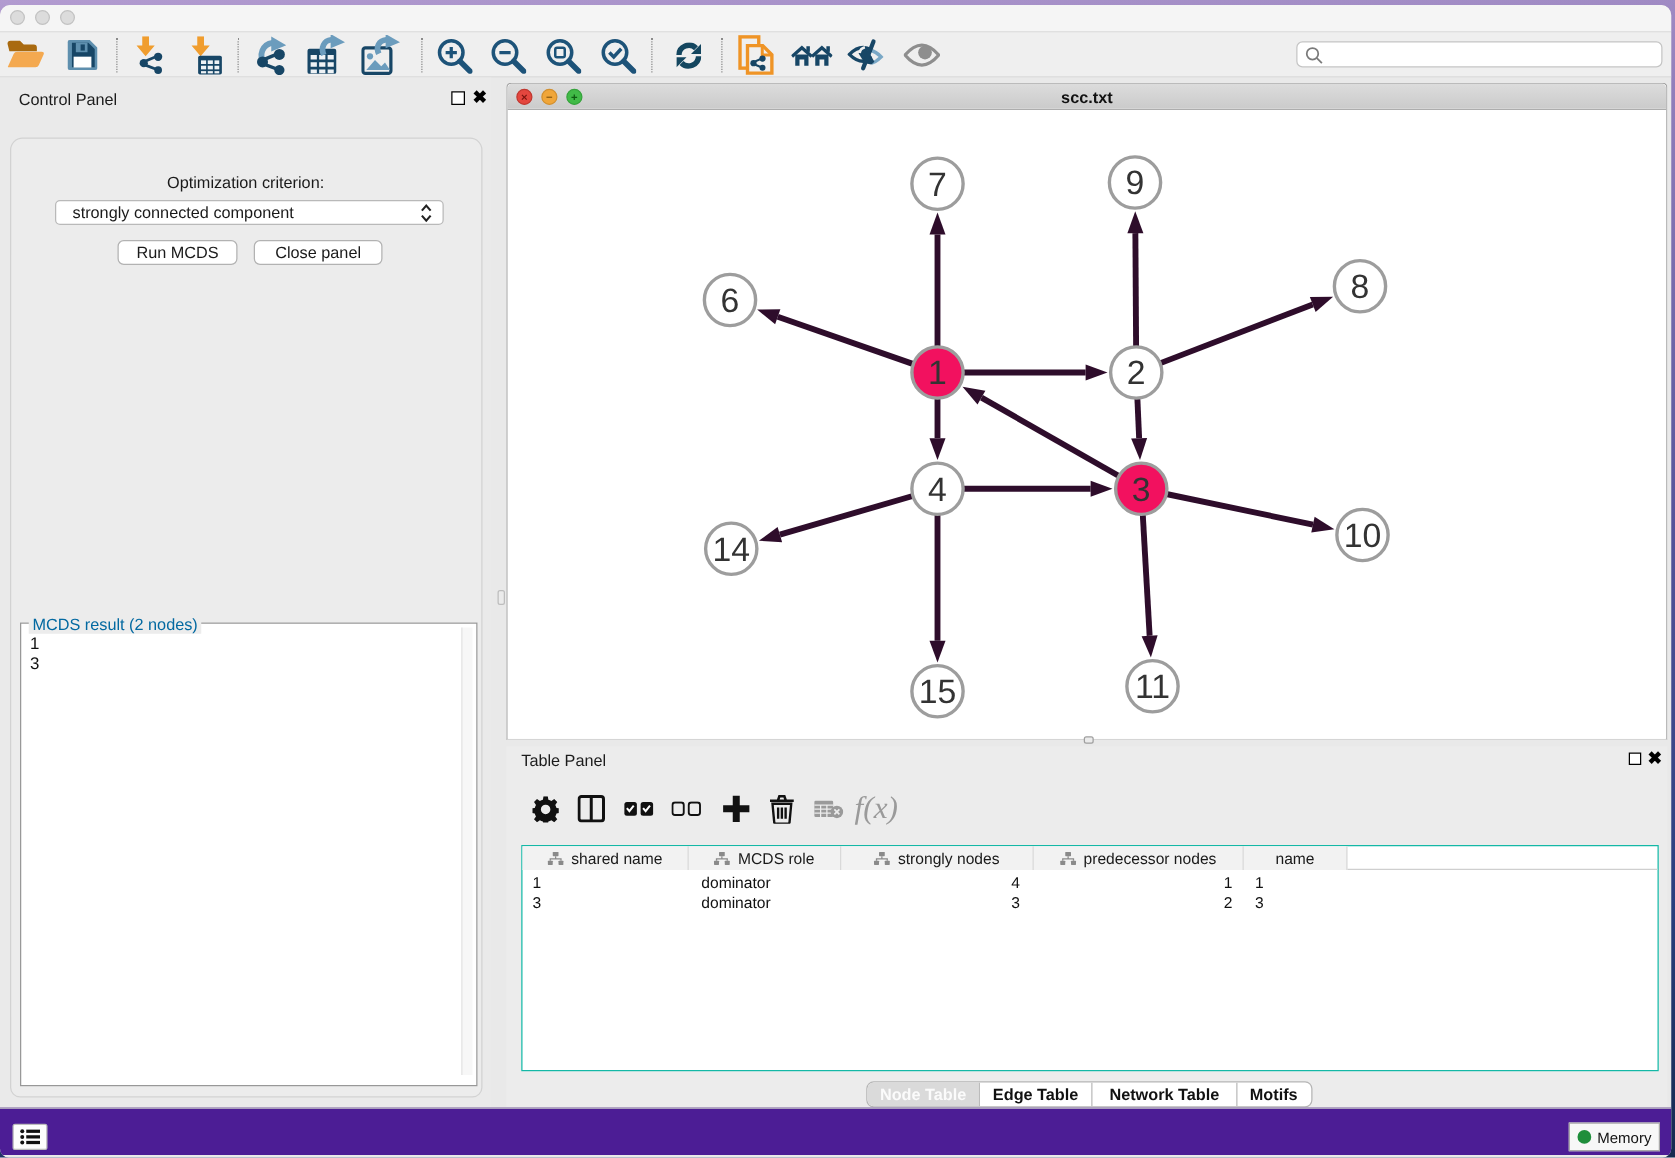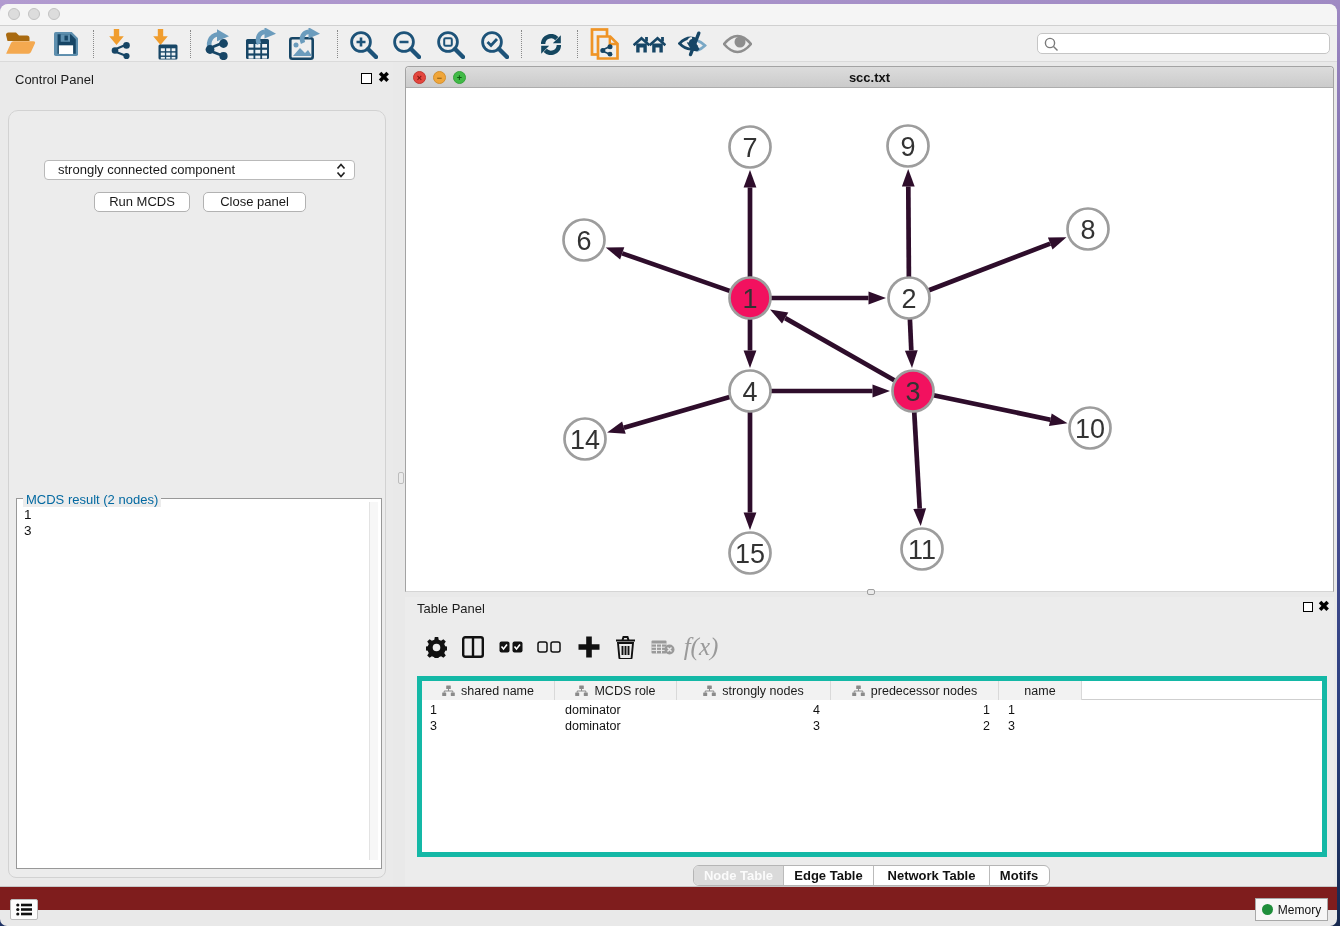--- a/index.html
+++ b/index.html
@@ -19,33 +19,33 @@
 #tabgroup{position:absolute;left:78px;top:35px;width:244px;height:22px;background:#fff;border:1px solid #bdbdbd;border-radius:7px;display:flex;overflow:hidden}
 .seg{height:100%;font-size:13px;color:#111;text-align:center;line-height:20px;border-left:1px solid #c9c9c9}
 .seg:first-child{border-left:none}
 #optlabel{position:absolute;left:0;top:76px;width:393px;text-align:center;font-size:13px;color:#1a1a1a}
 #combo{position:absolute;left:44px;top:98px;width:311px;height:20px;background:#fff;border:1px solid #b9b9b9;border-radius:4px;font-size:13px;color:#1a1a1a;line-height:18px;padding-left:13px}
 .btn{position:absolute;top:130px;height:20px;background:#fff;border:1px solid #b2b2b2;border-radius:5px;font-size:13px;color:#1a1a1a;text-align:center;line-height:18px}
 #fieldset{position:absolute;left:16px;top:436px;width:366px;height:371px;border:1px solid #989898;background:#fff}
 #legend{position:absolute;left:6px;top:-7px;background:#ececec;font-size:13px;color:#0369a1;padding:0 3px}
 #fstext{position:absolute;left:7px;top:8px;font-size:13.5px;color:#111;line-height:16px}
 #fsscroll{position:absolute;right:3px;top:3px;width:9px;height:358px;background:#f7f7f7;border-left:1px solid #e3e3e3}
-#statusbar{position:absolute;left:0;top:882px;width:100%;height:24px;background:#7f1d1d;border-top:1px solid #c7c7c7}
+#statusbar{position:absolute;left:0;top:882px;width:100%;height:38px;background:#4c1d95;border-top:1px solid #c7c7c7}
 #listbtn{position:absolute;left:10px;top:12px;width:28px;height:21px;background:#fdfdfd;border:1px solid #bdbdbd;border-radius:2px;display:flex;align-items:center;justify-content:center}
 #membtn{position:absolute;left:1255px;top:11px;width:73px;height:23px;background:#f7f7f7;border:1px solid #a8a8a8;font-size:12px;color:#111;display:flex;align-items:center;justify-content:center;gap:5px}
 #memdot{width:11px;height:11px;border-radius:50%;background:#1f8e3b}
 #netwin{position:absolute;left:405px;top:62px;width:929px;height:526px;background:#fff;border:1px solid #a3a3a3;border-bottom-color:#d5d5d5;border-radius:4px 4px 0 0}
 #nettitle{position:absolute;left:0;top:0;width:100%;height:21px;background:linear-gradient(#dcdcdc,#cbcbcb);border-bottom:1px solid #adadad;border-radius:4px 4px 0 0}
 .mac{position:absolute;top:4px;width:13px;height:13px;border-radius:50%;display:flex;align-items:center;justify-content:center;font-size:9px;font-weight:bold}
 #netname{position:absolute;top:3px;width:100%;text-align:center;font-size:13px;font-weight:bold;color:#111}
 #tpanel{position:absolute;left:405px;top:593px;width:929px;height:289px;background:#ececec}
 #tphead{position:absolute;left:12px;top:4px;font-size:13px;color:#1c1c1c}
 #tptoolbar{position:absolute;left:0;top:30px;width:929px;height:40px}
 #tptoolbar .tbi{height:40px}
-#ttable{position:absolute;left:12px;top:79px;width:910px;height:181px;background:#fff;border:5px solid #14b8a6}
+#ttable{position:absolute;left:12px;top:79px;width:910px;height:181px;background:#fff;border:1px solid #14b8a6}
 #thead{position:absolute;left:0;top:0;height:19px;width:100%;border-bottom:1px solid #cfcfcf}
 #theadbg{position:absolute;left:0;top:0;height:19px;width:660px;background:#f2f2f2}
 .th{position:absolute;top:0;height:19px;font-size:12.5px;color:#1a1a1a;display:flex;align-items:center;justify-content:center;gap:6px;border-right:1px solid #d9d9d9}
 .td{position:absolute;font-size:12.5px;color:#111;height:16px;line-height:16px}
 #btabgroup{position:absolute;left:288px;top:268px;width:357px;height:21px;background:#fff;border:1px solid #b5b5b5;border-radius:6px;display:flex;overflow:hidden}
 .bseg{height:100%;font-size:13px;font-weight:bold;color:#111;text-align:center;line-height:19px;border-left:1px solid #bbb}
 .bseg:first-child{border-left:none}
 </style></head><body>
 <div id="win">
 <div id="titlebar">
@@ -230,20 +230,21 @@
       <circle cx="6" cy="6" r="4.6" fill="none" stroke="#7a7a7a" stroke-width="1.4"></circle>
       <path d="M9.5 9.5 L13.5 13.5" stroke="#7a7a7a" stroke-width="1.4"></path>
     </svg>
   </div>
 </div>
 <div id="cpanel">
   <div id="cphead">Control Panel</div>
   <div class="sqico" style="left:361px"></div>
   <div class="xico" style="left:378px">✖</div>
   <div id="cpbigpanel"></div>
+  <div id="optlabel">Optimization criterion:</div>
   <div id="combo">strongly connected component
     <svg width="12" height="15" viewBox="0 0 12 15" style="position:absolute;right:7px;top:2px">
       <path d="M2.5 5.5 L6 1.5 L9.5 5.5 M2.5 9.5 L6 13.5 L9.5 9.5" fill="none" stroke="#222" stroke-width="1.7"></path>
     </svg>
   </div>
   <div class="btn" style="left:94px;width:96px">Run MCDS</div>
   <div class="btn" style="left:203px;width:103px">Close panel</div>
   <div id="fieldset">
     <div id="legend">MCDS result (2 nodes)</div>
     <div id="fstext">1<br>3</div>

